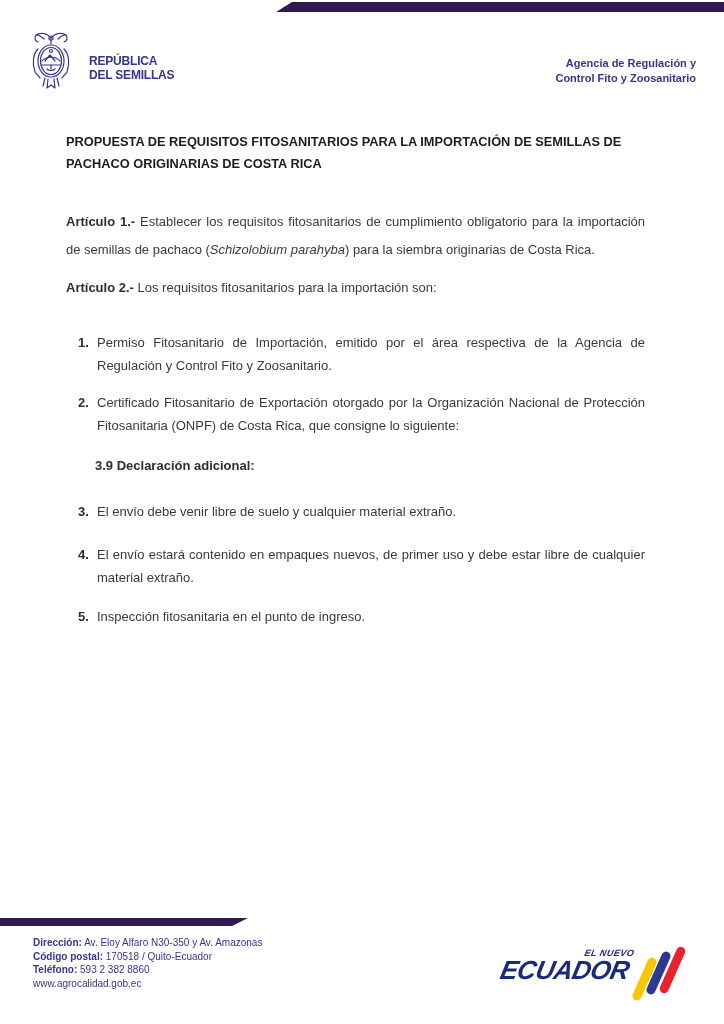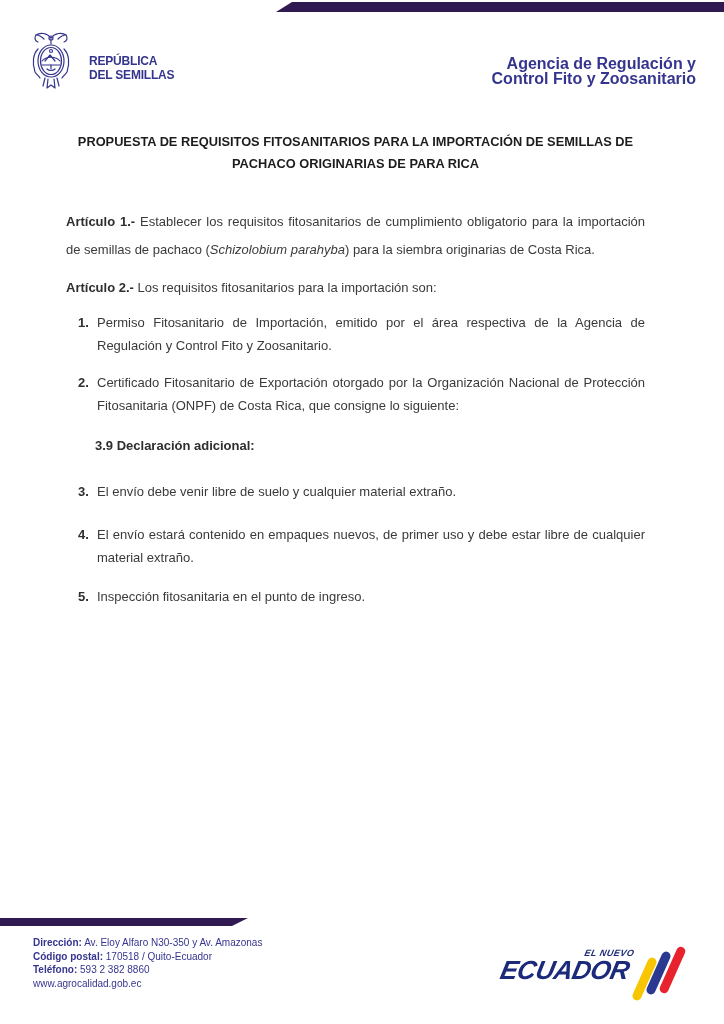--- a/index.html
+++ b/index.html
@@ -13,32 +13,32 @@
     clip-path:polygon(16px 0, 100% 0, 100% 100%, 0 100%);
   }
   .header{position:absolute;top:28px;left:25px;right:28px;}
   .crest{position:absolute;left:0;top:2px;}
   .republic{
     position:absolute;left:64px;top:26px;color:#35358f;font-weight:bold;
     font-size:12px;line-height:14px;letter-spacing:-0.2px;
   }
   .agency{
     position:absolute;right:0;top:28px;color:#35358f;font-weight:bold;
-    font-size:16px;line-height:15px;text-align:right;
+    font-size:11px;line-height:15px;text-align:right;
   }
   
   .doc{position:absolute;top:131px;left:66px;width:579px;color:#3a3a3a;font-size:13px;}
   .doc-title{
-    text-align:center;font-weight:bold;color:#1c1c1c;font-size:12.8px;line-height:22px;
+    font-weight:bold;color:#1c1c1c;font-size:12.8px;line-height:22px;
     margin-bottom:33px;
   }
   .doc-title span{display:block;}
   .para{text-align:justify;line-height:28px;margin:0 0 10px 0;}
   .para b{color:#2e2e2e;}
-  .art2{margin-bottom:9px;}
+  .art2{margin-bottom:29px;}
   .req{display:flex;margin-bottom:14px;}
   .req .num{flex:none;width:19px;margin-left:12px;font-weight:bold;color:#2e2e2e;line-height:23px;}
   .req .txt{flex:1;text-align:justify;line-height:23px;}
   .subhead{font-weight:bold;color:#2e2e2e;margin:2px 0 23px 29px;line-height:23px;}
   .quote{margin:0 0 20px 54px;text-align:justify;line-height:23px;}
   
   .footbar{
     position:absolute;top:918px;left:0;width:248px;height:8px;background:#311a52;
     clip-path:polygon(0 0, 100% 0, calc(100% - 16px) 100%, 0 100%);
   }
@@ -101,21 +101,21 @@
   <div class="agency">
     <span>Agencia de Regulación y</span><br>
     <span>Control Fito y Zoosanitario</span>
   </div>
 </div>
 
 <div class="doc">
 
   <div class="doc-title">
     <span>PROPUESTA DE REQUISITOS FITOSANITARIOS PARA LA IMPORTACIÓN DE SEMILLAS DE</span>
-    <span>PACHACO ORIGINARIAS DE PARA RICA</span>
+    <span>PACHACO ORIGINARIAS DE COSTA RICA</span>
   </div>
 
   <p class="para"><b>Artículo 1.-</b><span> Establecer los requisitos fitosanitarios de cumplimiento obligatorio para la importación de semillas de pachaco (</span><i>Schizolobium parahyba</i><span>) para la siembra originarias de Costa Rica.</span></p>
 
   <p class="para art2"><b>Artículo 2.-</b><span> Los requisitos fitosanitarios para la importación son:</span></p>
 
   <div class="req">
     <span class="num">1.</span>
     <div class="txt">Permiso Fitosanitario de Importación, emitido por el área respectiva de la Agencia de Regulación y Control Fito y Zoosanitario.</div>
   </div>

